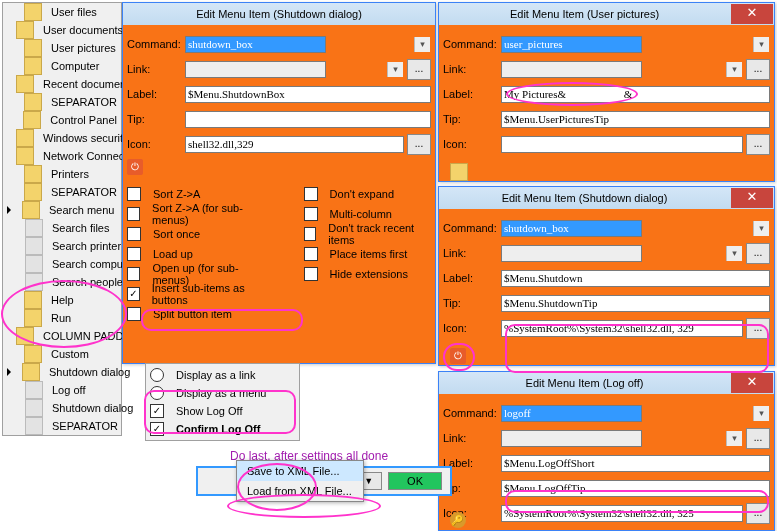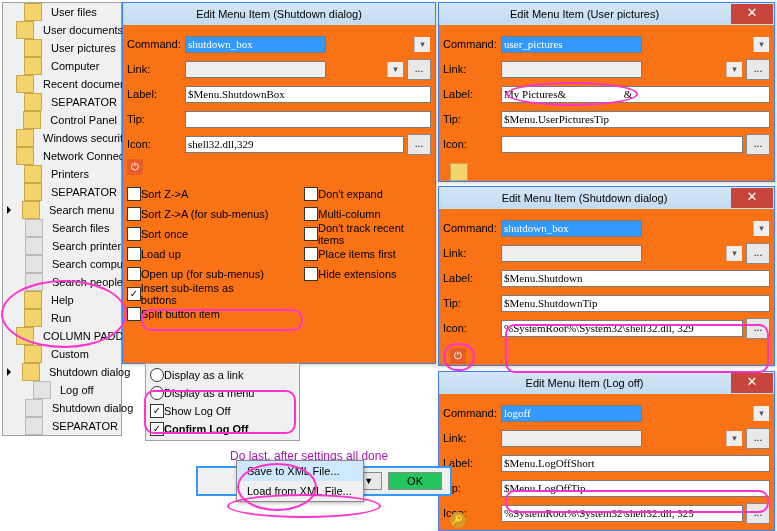--- a/index.html
+++ b/index.html
@@ -14,21 +14,21 @@
 .titlebar .t{flex:1;text-align:center;font-size:11px}
 .closebtn{width:42px;height:20px;background:#c8453d;color:#fff;text-align:center;font-size:13px;line-height:18px;margin:1px}
 .body{padding:8px 4px}
 .frow{display:flex;align-items:center;height:22px;margin-bottom:3px}
 .frow .fl{width:58px;color:#000}
 .inp{flex:1;height:17px;border:1px solid #7a7a7a;background:#fff;padding:0 2px;font:11px "Segoe UI";box-sizing:border-box}
 .inp.sel{background:#3399ff;color:#fff}
 .combo{position:relative;flex:1}
 .combo .ar{position:absolute;right:1px;top:1px;width:15px;height:15px;border-left:1px solid #bbb;text-align:center;font-size:9px;line-height:15px;color:#555;background:#eee}
 .btn3{width:22px;height:19px;border:1px solid #888;background:#e8e8e8;margin-left:3px;text-align:center;font-size:10px;line-height:17px}
-.chk{display:flex;align-items:center;gap:0;height:18px;font-size:11px}
+.chk{display:flex;align-items:center;gap:12px;height:18px;font-size:11px}
 .chk .box{width:12px;height:12px;border:1px solid #333;background:#fff;display:flex;align-items:center;justify-content:center;font-size:10px;line-height:10px}
 .cgrid{display:flex;gap:34px;margin-top:10px}
 .col{display:flex;flex-direction:column;gap:2px}
 .hl{position:absolute;border:2px solid #ff33cc;border-radius:50%/50%;pointer-events:none}
 .hl2{position:absolute;border:2px solid #ff33cc;border-radius:10px;pointer-events:none}
 .note{color:#a21caf;font-size:12px;font-weight:500}
 .pop{position:absolute;background:#f0f0f0;border:1px solid #888;box-shadow:1px 1px 4px rgba(0,0,0,.3)}
 .pop .prow{height:20px;display:flex;align-items:center;padding:0 10px;white-space:nowrap}
 .pop .prow.on{background:#cde8ff}
 .radio{width:12px;height:12px;border:1px solid #333;border-radius:50%;background:#fff}
@@ -134,21 +134,21 @@
       <div class="row">
         <span style="width:8px"></span>
         <span class="ico" style="background:#f3d36b;border:1px solid #caa84a"></span>
         <span class="lbl">Custom</span>
       </div>
       <div class="row">
         <span class="tri"></span>
         <span class="ico" style="background:#f3d36b;border:1px solid #caa84a"></span>
         <span class="lbl">Shutdown dialog</span>
       </div>
-      <div class="row" style="padding-left:30px">
+      <div class="row" style="padding-left:22px">
         <span class="ico" style="background:#e3e3e3;border:1px solid #bbb"></span>
         <span class="lbl">Log off</span>
       </div>
       <div class="row" style="padding-left:22px">
         <span class="ico" style="background:#e3e3e3;border:1px solid #bbb"></span>
         <span class="lbl">Shutdown dialog</span>
       </div>
       <div class="row" style="padding-left:22px">
         <span class="ico" style="background:#e3e3e3;border:1px solid #bbb"></span>
         <span class="lbl">SEPARATOR</span>

